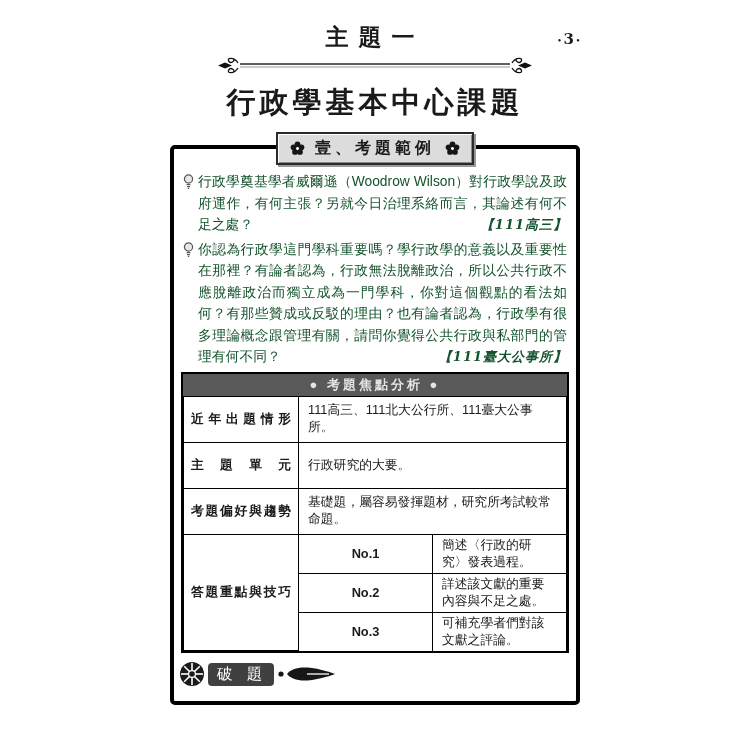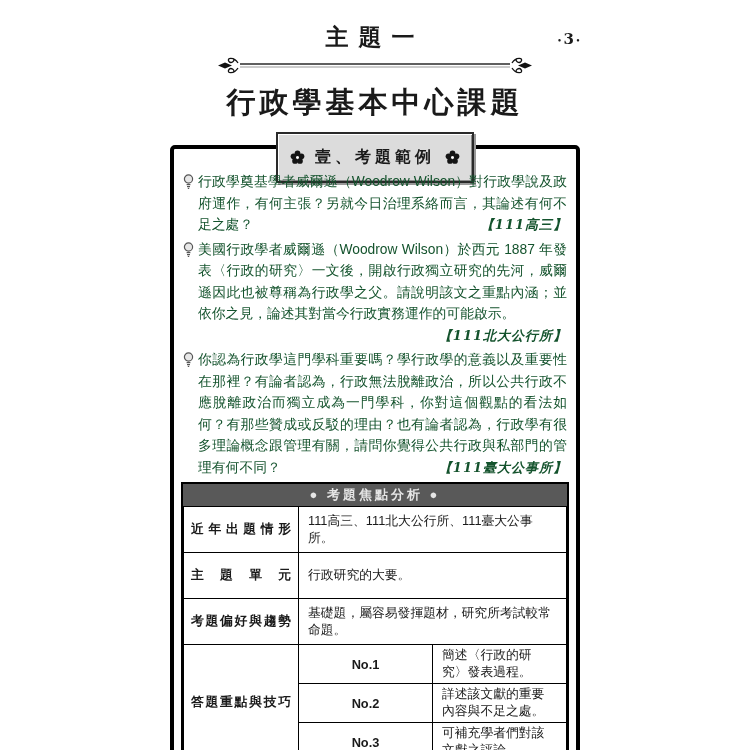--- a/index.html
+++ b/index.html
@@ -24,21 +24,21 @@
   
   .content-box{
     width:388px;margin:22px auto 0 auto;position:relative;
     border:4px solid #000;border-radius:5px;
     padding:22px 7px 12px 7px;background:#fff;
   }
   .plaque{
     position:absolute;top:-17px;left:50%;transform:translateX(-50%);
     background:#dcdcdc;border:2px solid #2a2a2a;
     box-shadow:inset 1px 1px 0 #fff, inset -1px -1px 0 #8a8a8a, 2px 2px 0 #999;
-    padding:13px 12px;white-space:nowrap;
+    padding:4px 12px;white-space:nowrap;
     display:flex;align-items:center;gap:10px;
   }
   .plaque-label{font-size:16px;font-weight:bold;letter-spacing:4px;}
   .flower{width:15px;height:15px;display:block;}
   
   .question{
     position:relative;padding-left:15px;margin:0 2px 3px 2px;
     font-size:13.8px;line-height:21.5px;text-align:justify;color:#14532d;
   }
   .question::after{content:"";display:block;clear:both;}
@@ -155,26 +155,20 @@
         </svg>
     </div>
 
     <div class="question">
       <svg class="q-icon" width="11" height="16" viewBox="0 0 11 16">
           <use href="#def-bulb"></use>
         </svg><span>行政學奠基學者威爾遜（Woodrow Wilson）對行政學說及政府運作，有何主張？另就今日治理系絡而言，其論述有何不足之處？</span>
       <span class="q-source">【111高三】</span>
     </div>
 
-    <div class="question">
-      <svg class="q-icon" width="11" height="16" viewBox="0 0 11 16">
-          <use href="#def-bulb"></use>
-        </svg><span>美國行政學者威爾遜（Woodrow Wilson）於西元 1887 年發表〈行政的研究〉一文後，開啟行政獨立研究的先河，威爾遜因此也被尊稱為行政學之父。請說明該文之重點內涵；並依你之見，論述其對當今行政實務運作的可能啟示。</span>
-      <span class="q-source">【111北大公行所】</span>
-    </div>
 
     <div class="question">
       <svg class="q-icon" width="11" height="16" viewBox="0 0 11 16">
           <use href="#def-bulb"></use>
         </svg><span>你認為行政學這門學科重要嗎？學行政學的意義以及重要性在那裡？有論者認為，行政無法脫離政治，所以公共行政不應脫離政治而獨立成為一門學科，你對這個觀點的看法如何？有那些贊成或反駁的理由？也有論者認為，行政學有很多理論概念跟管理有關，請問你覺得公共行政與私部門的管理有何不同？</span>
       <span class="q-source">【111臺大公事所】</span>
     </div>
 
     <div class="analysis">
       <div class="analysis-bar">● 考題焦點分析 ●</div>

